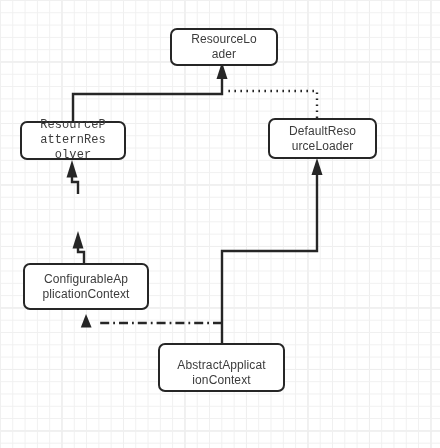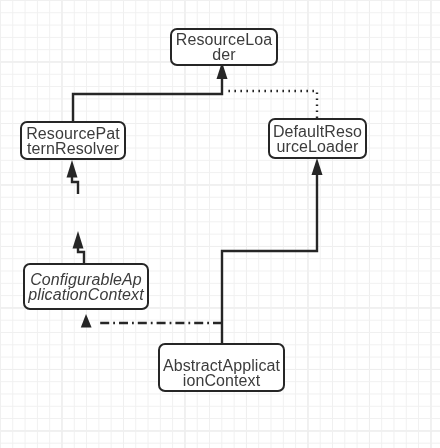--- a/index.html
+++ b/index.html
@@ -29,28 +29,28 @@
     position:absolute;left:0;top:0;width:440px;height:448px;
     pointer-events:none;
   }
   .node{
     position:absolute;
     box-sizing:border-box;
     background:#ffffff;
     border:2px solid #262626;
     border-radius:7px;
     color:#3c3c3c;
-    font-size:16px;
+    font-size:12px;
     line-height:15px;
     letter-spacing:0.1px;
     display:flex;
     align-items:center;
     justify-content:center;
     text-align:center;
-    padding:2px 2px;
+    padding:2px 16px;
     word-break:break-all;
   }
   .node span{display:block;}
 </style>
 </head>
 <body>
 
 <div id="canvas">
 
   <svg id="edges" viewBox="0 0 440 448" width="440" height="448" xmlns="http://www.w3.org/2000/svg">
@@ -82,30 +82,30 @@
     <g>
       <path d="M 222 343 L 222 251 L 317 251 L 317 172" fill="none" stroke="#262626" stroke-width="2.4" stroke-linejoin="miter"></path>
       <polygon points="317,158 311.5,175 322.5,175" fill="#262626"></polygon>
     </g>
   </svg>
 
   <div class="node" style="left:170px;top:28px;width:108px;height:38px;">
     <span>ResourceLoader</span>
   </div>
 
-  <div class="node" style="left:20px;top:121px;width:106px;height:39px;">
+  <div class="node" style="left:20px;top:121px;width:106px;height:39px;font-family:Liberation Mono, monospace;">
     <span>ResourcePatternResolver</span>
   </div>
 
-  <div class="node" style="left:268px;top:118px;width:99px;height:41px;">
+  <div class="node" style="left:268px;top:118px;width:109px;height:41px;">
     <span>DefaultResourceLoader</span>
   </div>
 
 
-  <div class="node" style="left:23px;top:263px;width:126px;height:47px;font-style:italic;">
+  <div class="node" style="left:23px;top:263px;width:126px;height:47px;">
     <span>ConfigurableApplicationContext</span>
   </div>
 
   <div class="node" style="left:158px;top:343px;width:127px;height:49px;align-items:flex-end;">
     <span>AbstractApplicationContext</span>
   </div>
 
 </div>
 
 </body></html>

